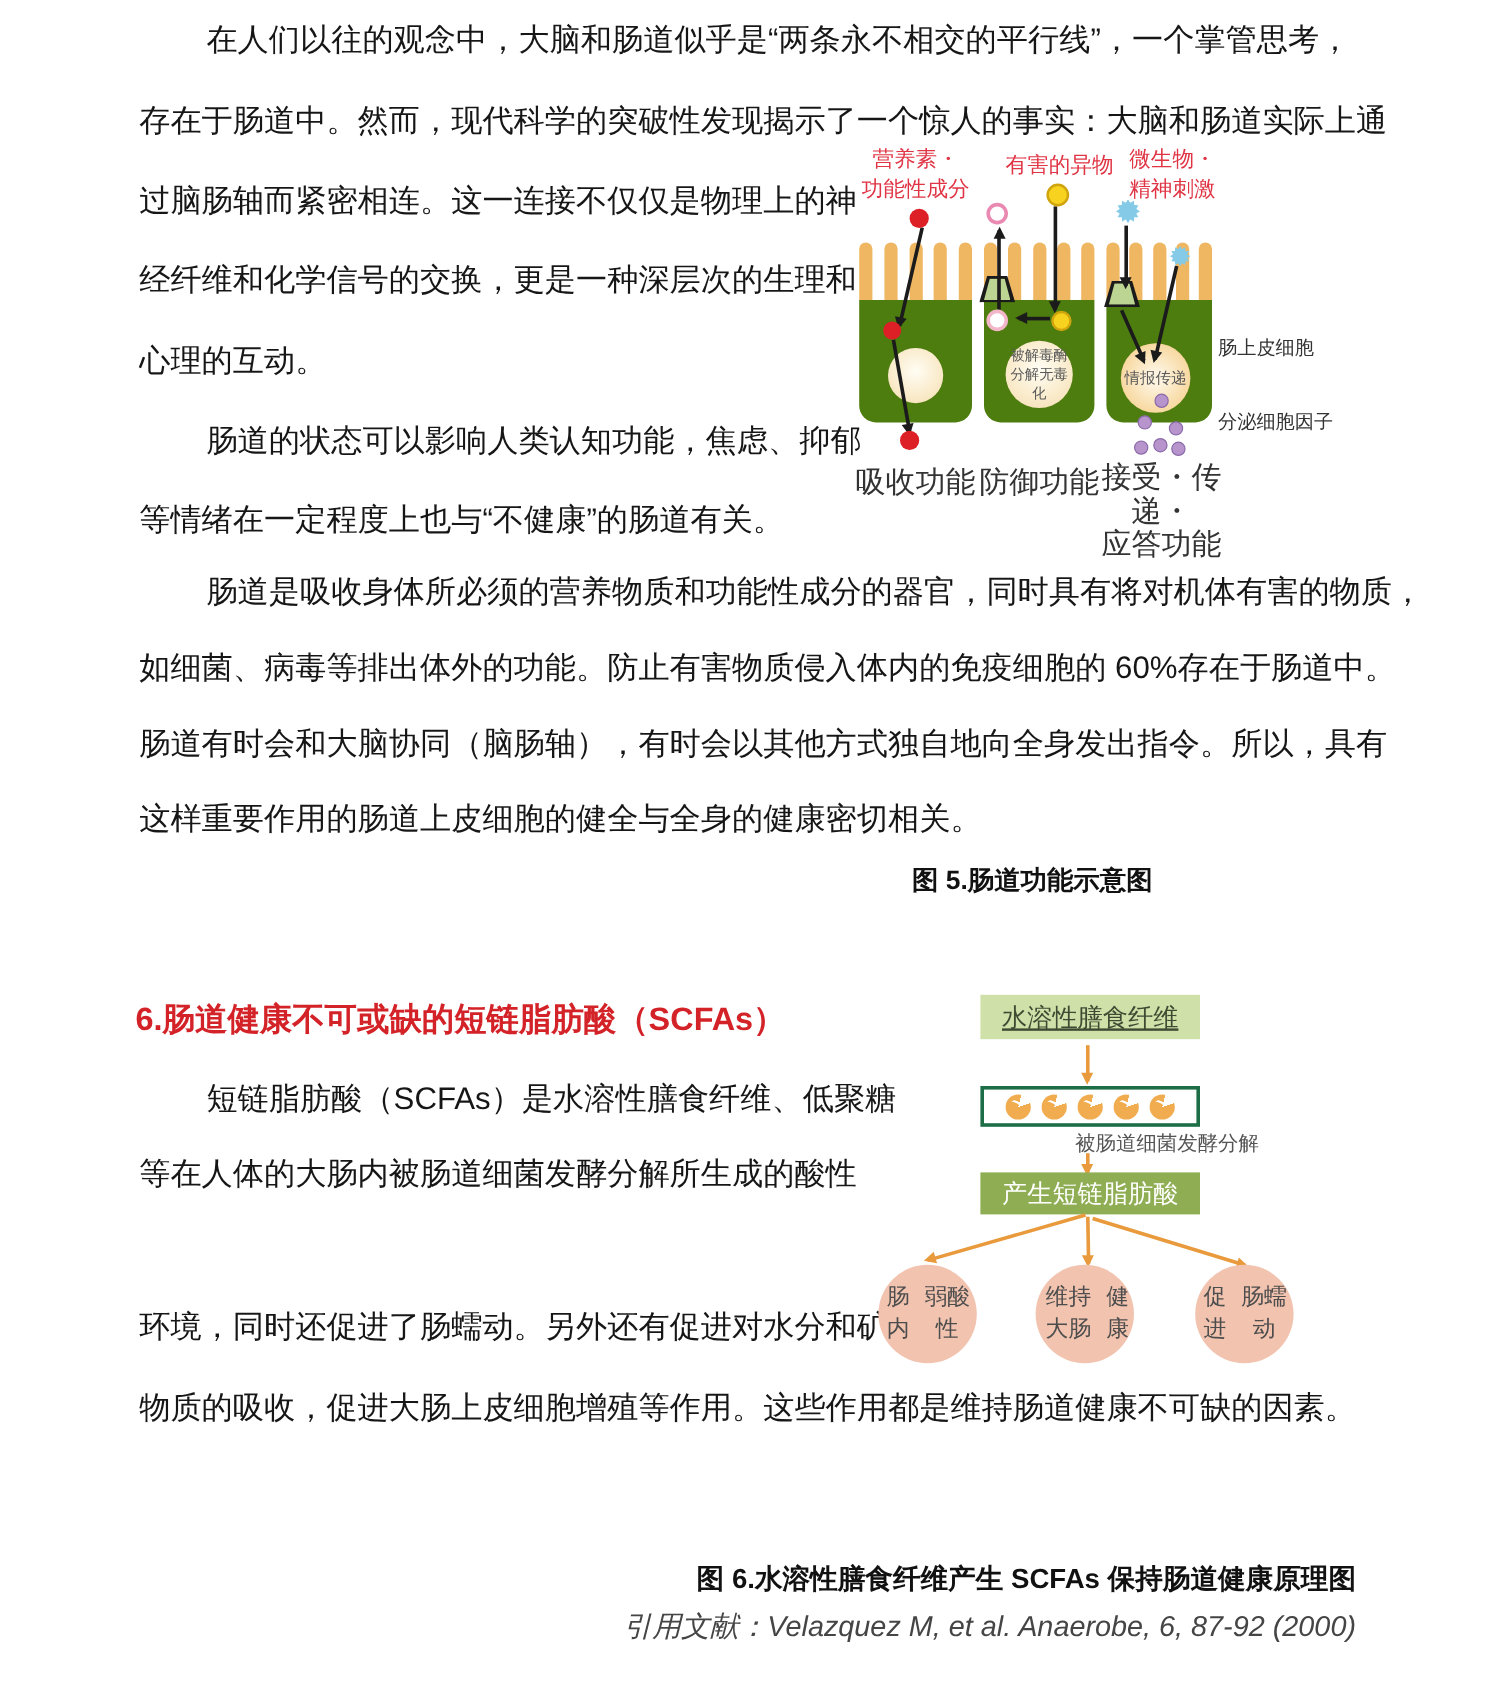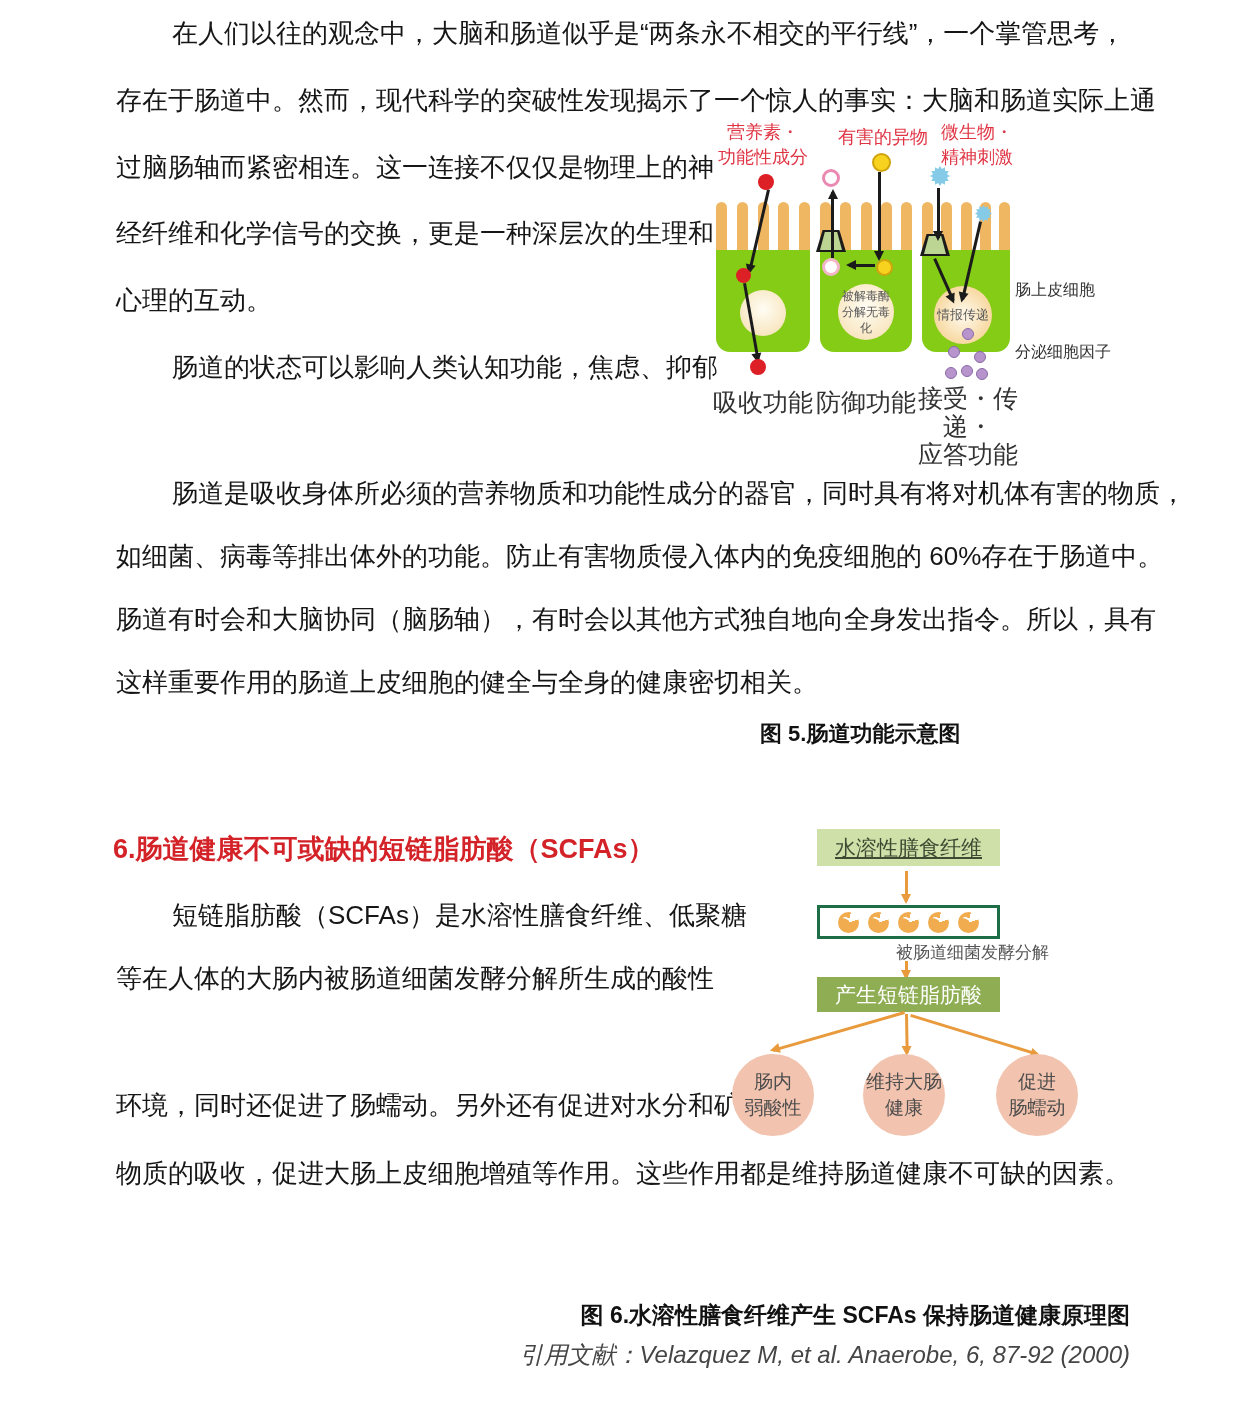--- a/index.html
+++ b/index.html
@@ -12,21 +12,21 @@
   .cap6wrap{position:absolute;left:380px;top:1300px;width:750px;text-align:right;}
   .cap6{font-size:23px;font-weight:bold;color:#111;white-space:nowrap;}
   .cite{font-size:24px;font-style:italic;color:#454545;margin-top:8px;white-space:nowrap;}
 
   
   .fig5{position:absolute;left:700px;top:110px;width:445px;height:345px;}
   .f5lab{position:absolute;text-align:center;font-size:18px;line-height:25px;color:#e03545;}
   .cell{position:absolute;display:flex;flex-direction:column;}
   .villi{display:flex;justify-content:space-between;height:48px;}
   .finger{width:11px;background:#f0b763;border-radius:6px 6px 0 0;}
-  .cbody{flex:1;background:#84cc16;border-radius:0 0 14px 14px;position:relative;}
+  .cbody{flex:1;background:#4d7c0f;border-radius:0 0 14px 14px;position:relative;}
   .nucleus{position:absolute;border-radius:50%;
            background:radial-gradient(circle at 50% 42%,#fffdf4 0%,#faeccd 55%,#f5dcae 100%);
            display:flex;flex-direction:column;align-items:center;justify-content:center;
            font-size:12px;line-height:16px;color:#5a5a5a;text-align:center;}
   .nuc3{background:radial-gradient(circle,#fdf3df 15%,#f8dba6 65%,#f3c87e 100%);font-size:13px;}
   .dot{position:absolute;border-radius:50%;box-sizing:border-box;}
   .dr{background:#dd1f26;}
   .dy{background:#f7d21e;border:2px solid #cfa40d;}
   .dp{background:#fff;border:3px solid #ea8ab2;}
   .dw{background:#fff;border:3px solid #f2b6c8;}
@@ -54,35 +54,36 @@
          background:#fff;border:3px solid #1d6e46;box-sizing:border-box;}
   .pac{position:relative;width:21px;height:21px;border-radius:50%;
        background:conic-gradient(#f0ac4e 0 14deg,#ffffff 14deg 72deg,#f0ac4e 72deg 360deg);}
   .pac::after{content:"";position:absolute;left:4px;top:5px;width:8px;height:5px;
               border-top:2px solid #fff;border-radius:50%;transform:rotate(25deg);}
   .f6lab{position:absolute;text-align:right;font-size:17px;color:#555;white-space:nowrap;}
   .aro{position:absolute;height:0;border-top:3px solid #e89a3c;transform-origin:0 0;}
   .aro::after{content:"";position:absolute;right:-3px;top:-6px;
               border-left:10px solid #e89a3c;border-top:5px solid transparent;border-bottom:5px solid transparent;}
   .f6c{position:absolute;width:82px;height:82px;border-radius:50%;background:#f2c4b0;
-       display:flex;flex-direction:column;align-items:center;justify-content:center;
+       display:flex;flex-direction:row;align-items:center;justify-content:center;
        font-size:19px;line-height:26px;color:#4d4d4d;text-align:center;}
 </style>
 </head>
 <body>
 
 <div class="page">
 
   <div class="bl ind" style="top:14px">在人们以往的观念中，大脑和肠道似乎是“两条永不相交的平行线”，一个掌管思考，</div>
   <div class="bl" style="top:81px">存在于肠道中。然而，现代科学的突破性发现揭示了一个惊人的事实：大脑和肠道实际上通</div>
   <div class="bl" style="top:148px">过脑肠轴而紧密相连。这一连接不仅仅是物理上的神</div>
   <div class="bl" style="top:214px">经纤维和化学信号的交换，更是一种深层次的生理和</div>
   <div class="bl" style="top:281px">心理的互动。</div>
 
   <div class="bl ind" style="top:348px">肠道的状态可以影响人类认知功能，焦虑、抑郁</div>
+  <div class="bl" style="top:414px">等情绪在一定程度上也与“不健康”的肠道有关。</div>
 
   <div class="bl ind" style="top:474px">肠道是吸收身体所必须的营养物质和功能性成分的器官，同时具有将对机体有害的物质，</div>
   <div class="bl" style="top:537px">如细菌、病毒等排出体外的功能。防止有害物质侵入体内的免疫细胞的 60%存在于肠道中。</div>
   <div class="bl" style="top:600px">肠道有时会和大脑协同（脑肠轴），有时会以其他方式独自地向全身发出指令。所以，具有</div>
   <div class="bl" style="top:663px">这样重要作用的肠道上皮细胞的健全与全身的健康密切相关。</div>
 
   <div class="cap" style="left:760px;top:719px">图 5.肠道功能示意图</div>
 
   <div class="h6">6.肠道健康不可或缺的短链脂肪酸（SCFAs）</div>
 

